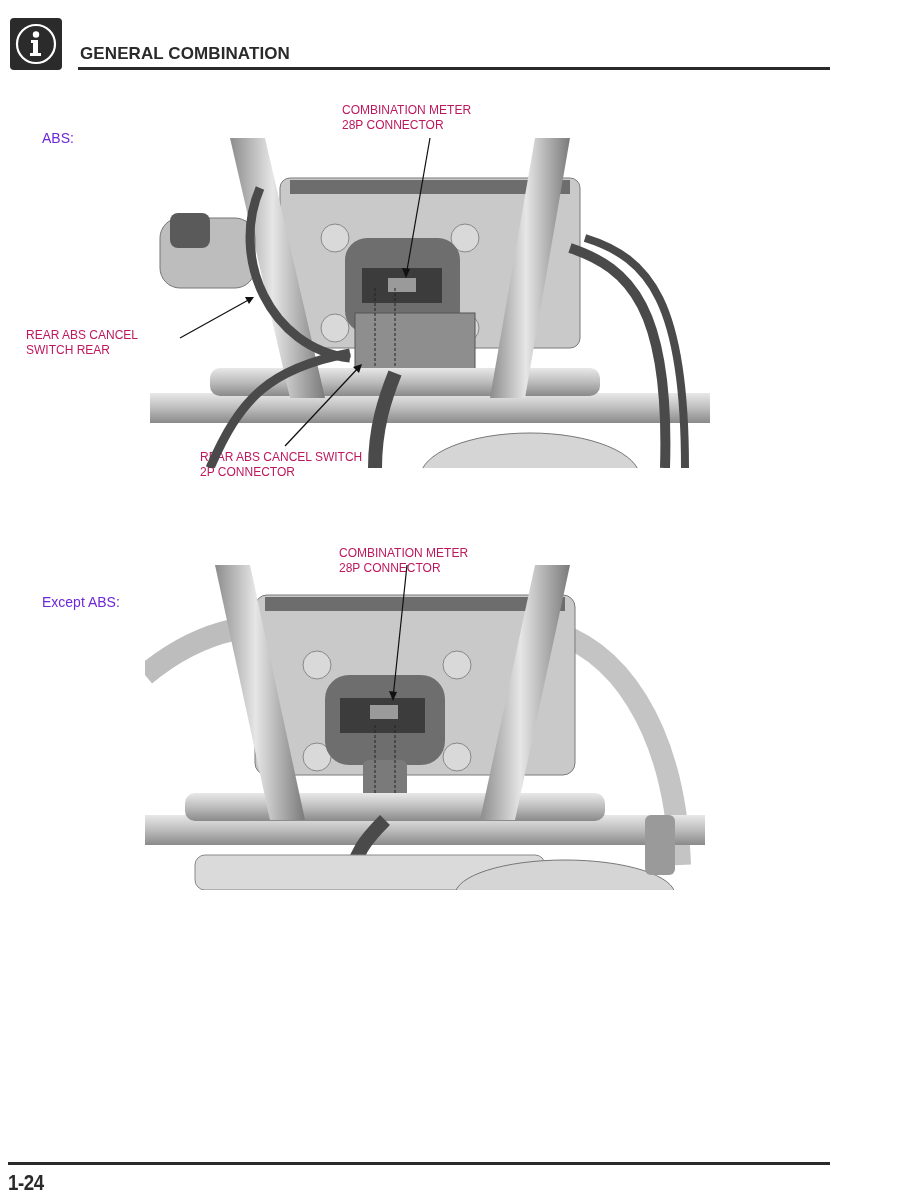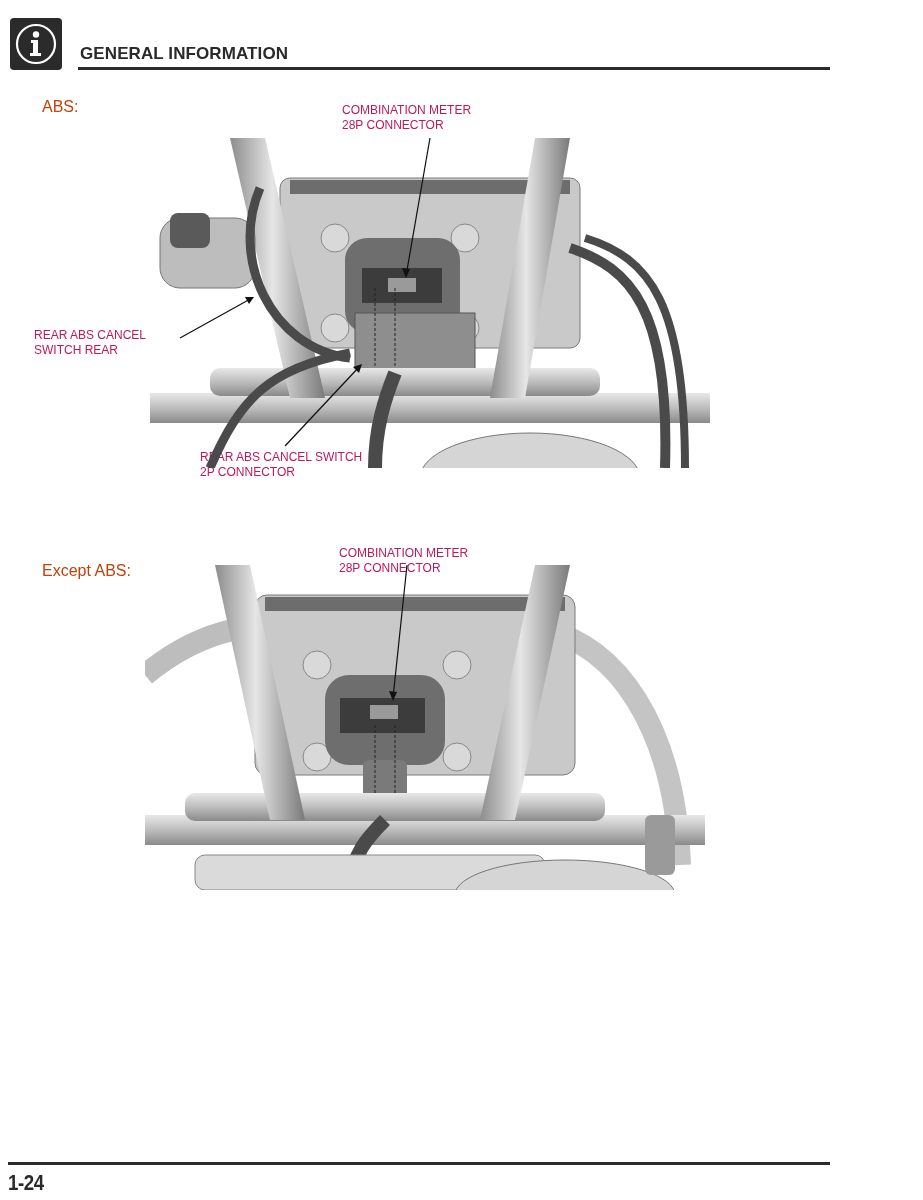--- a/index.html
+++ b/index.html
@@ -4,49 +4,49 @@
 <style>
   html, body { margin:0; padding:0; background:#ffffff; }
   body { width:923px; height:1200px; position:relative; overflow:hidden;
          font-family:"Liberation Sans", sans-serif; color:#1a1a1a; }
   .info-badge { position:absolute; left:10px; top:18px; width:52px; height:52px;
                 background:#2b2b2b; border-radius:4px; }
   .info-badge svg { position:absolute; left:0; top:0; }
   .header-title { position:absolute; left:80px; top:44px; font-size:17px; font-weight:bold;
                   color:#2a2a2a; letter-spacing:0.1px; }
   .header-rule { position:absolute; left:78px; top:67px; width:752px; height:3px; background:#2a2a2a; }
-  .label { position:absolute; font-size:16px; color:#c2410c; line-height:14px; white-space:nowrap; }
+  .label { position:absolute; font-size:14px; color:#6d28d9; line-height:14px; white-space:nowrap;margin-top:31px; }
   .callout { position:absolute; font-size:12px; color:#be185d; line-height:15px; white-space:nowrap; }
   .figure { position:absolute; }
   .footer-rule { position:absolute; left:8px; top:1162px; width:822px; height:3px; background:#2a2a2a; }
   .page-number { position:absolute; left:8px; top:1170px; font-size:22px; font-weight:bold;
                  color:#2a2a2a; letter-spacing:-0.5px; transform:scaleX(0.85); transform-origin:left top; }
   svg { display:block; }
 </style>
 </head>
 <body>
 
 <div class="info-badge">
   <svg width="52" height="52" viewBox="0 0 52 52">
     <circle cx="26" cy="26" r="19" fill="none" stroke="#ffffff" stroke-width="2.2"></circle>
     <circle cx="26" cy="16.5" r="3.2" fill="#ffffff"></circle>
     <path d="M21 22 h7 v13 h3 v3 h-11 v-3 h3 v-10 h-2 z" fill="#ffffff"></path>
   </svg>
 </div>
-<div class="header-title">GENERAL INFORMATION</div>
+<div class="header-title">GENERAL COMBINATION</div>
 <div class="header-rule"></div>
 
 <div class="label" style="left:42px; top:100px;">ABS:</div>
 
 <div class="callout" style="left:342px; top:103px;">
   <div>COMBINATION METER</div>
   <div>28P CONNECTOR</div>
 </div>
 
-<div class="callout" style="left:34px; top:328px;">
+<div class="callout" style="left:26px; top:328px;">
   <div>REAR ABS CANCEL</div>
   <div>SWITCH REAR</div>
 </div>
 
 <div class="callout" style="left:200px; top:450px;">
   <div>REAR ABS CANCEL SWITCH</div>
   <div>2P CONNECTOR</div>
 </div>
 
 <div class="figure" style="left:150px; top:138px;">

